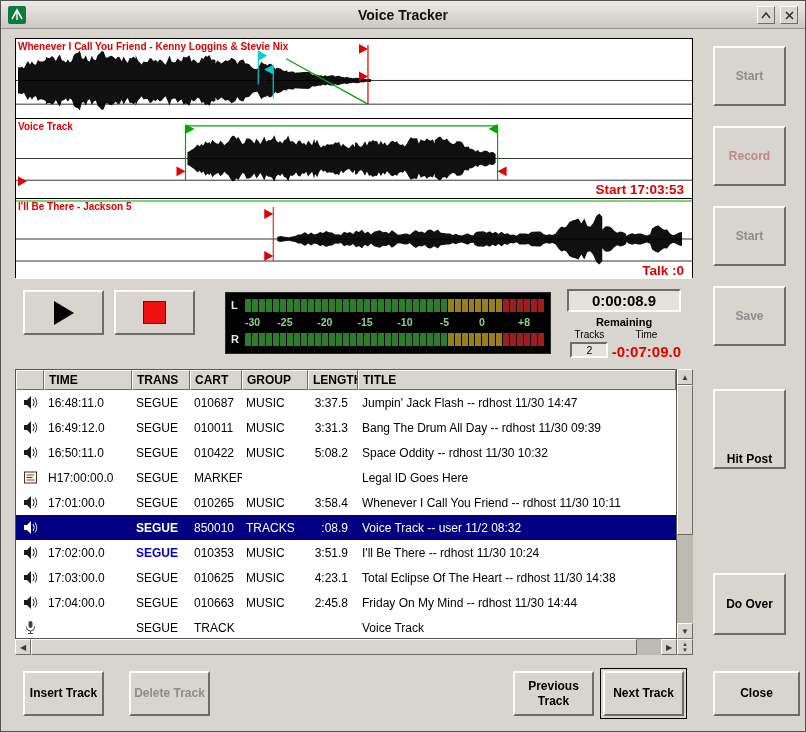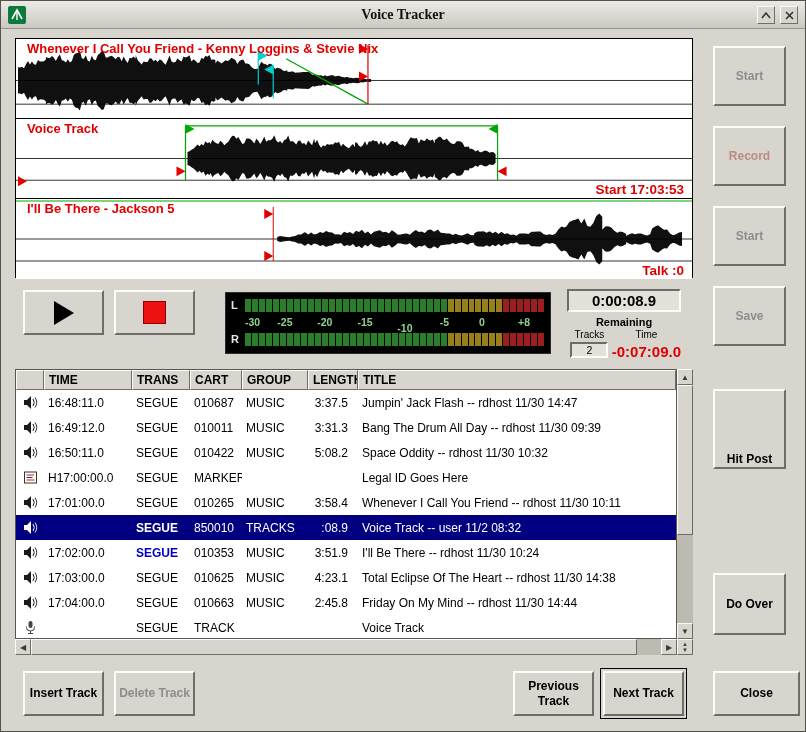--- a/index.html
+++ b/index.html
@@ -3,21 +3,21 @@
 <meta charset="utf-8">
 <style>
   * { box-sizing: border-box; margin: 0; padding: 0; }
   html,body { width:806px; height:732px; }
   body { font-family: "Liberation Sans", sans-serif; background:#888; }
 
   .window { position:relative; width:806px; height:732px; background:#d8d5ce; border:1px solid #55524d; overflow:hidden; }
 
   
   .titlebar { position:absolute; left:0; top:0; width:100%; height:28px;
-    background:linear-gradient(#eceae5,#ccc9c2); border-bottom:1px solid #96938c;font-family:Liberation Serif, serif; }
+    background:linear-gradient(#eceae5,#ccc9c2); border-bottom:1px solid #96938c; }
   .titlebar-title { position:absolute; left:0; right:0; top:6px; text-align:center;
     font-weight:bold; font-size:14px; color:#111; }
   .app-icon { position:absolute; left:7px; top:5px; width:18px; height:18px; }
   .tb-btn { position:absolute; top:5px; width:18px; height:18px; background:#d8d5ce;
     border:1px solid; border-color:#fcfbf8 #716e69 #716e69 #fcfbf8;
     display:flex; align-items:center; justify-content:center; }
   .tb-shade { right:30px; } .tb-close { right:7px; }
 
   
   .btn3d { position:absolute; background:#d8d5ce;
@@ -27,21 +27,21 @@
   .btn3d.disabled { color:#8d8d8d; }
   .btn-default { outline:1.5px solid #000; outline-offset:2px; }
   .sunken { border:2px solid; border-color:#6f6c67 #fcfbf8 #fcfbf8 #6f6c67; }
 
   
   .track-stack { position:absolute; left:14px; top:37px; width:678px; height:240px;
     border:1px solid #000; background:#fff; }
   .track { position:relative; width:100%; height:80px; border-bottom:1px solid #000; background:#fff; }
   .track:last-child { border-bottom:none; }
   .track svg { position:absolute; left:0; top:0; width:100%; height:100%; display:block; }
-  .track-title { position:absolute; left:11px; top:2px; font-weight:bold; font-size:13px; z-index:3; }
+  .track-title { position:absolute; left:2px; top:2px; font-weight:bold; font-size:10px; z-index:3; }
   .track-info  { position:absolute; right:8px; bottom:1px; font-weight:bold; font-size:13.5px; z-index:3; }
 
   
   .play-btn { left:22px; top:289px; width:81px; height:45px; }
   .stop-btn { left:113px; top:289px; width:81px; height:45px; }
   .stop-glyph { width:23px; height:23px; background:#ee1111; border:1px solid #8d0000; }
 
   .meter { position:absolute; left:224px; top:291px; width:326px; height:62px;
     background:#000; border:1px solid #2c2c2c; padding:3px 5px; display:flex; flex-direction:column; }
   .meter-row { display:flex; align-items:center; height:18px; }
@@ -236,21 +236,21 @@
           <div class="seg r"></div>
           <div class="seg r"></div>
           <div class="seg r"></div>
         </div>
     </div>
     <div class="meter-scale" id="meter-scale">
         <span style="left: 0%;">-30</span>
         <span style="left: 13.3%; transform: translateX(-50%);">-25</span>
         <span style="left: 26.6%; transform: translateX(-50%);">-20</span>
         <span style="left: 40%; transform: translateX(-50%);">-15</span>
-        <span style="left: 53.3%; transform: translateX(-50%); margin-top: 6px;">-10</span>
+        <span style="left: 53.3%; transform: translateX(-50%);">-10</span>
         <span style="left: 66.5%; transform: translateX(-50%);">-5</span>
         <span style="left: 79%; transform: translateX(-50%);">0</span>
         <span style="left: 95%; transform: translateX(-100%);">+8</span>
       </div>
     <div class="meter-row">
       <span class="meter-lab">R</span>
       <div class="meter-bar" id="meter-r">
           <div class="seg g"></div>
           <div class="seg g"></div>
           <div class="seg g"></div>
@@ -512,21 +512,21 @@
   <div class="btn3d side-btn" style="top:388px;height:80px;align-items:flex-end;">
       <span>Hit Post</span>
     </div>
   <div class="btn3d side-btn" style="top:572px;height:62px;">
       <span>Do Over</span>
     </div>
 
   <div class="btn3d bot-btn" style="left:22px;">
       <span>Insert Track</span>
     </div>
-  <div class="btn3d bot-btn disabled" id="delete-btn" style="left:113px;">
+  <div class="btn3d bot-btn disabled" id="delete-btn" style="left:128px;">
       <span>Delete Track</span>
     </div>
   <div class="btn3d bot-btn" style="left:512px;">
       <span>Previous Track</span>
     </div>
   <div class="btn3d bot-btn btn-default" style="left:602px;">
       <span>Next Track</span>
     </div>
   <div class="btn3d" style="left:712px;top:670px;width:87px;height:45px;">
       <span>Close</span>

